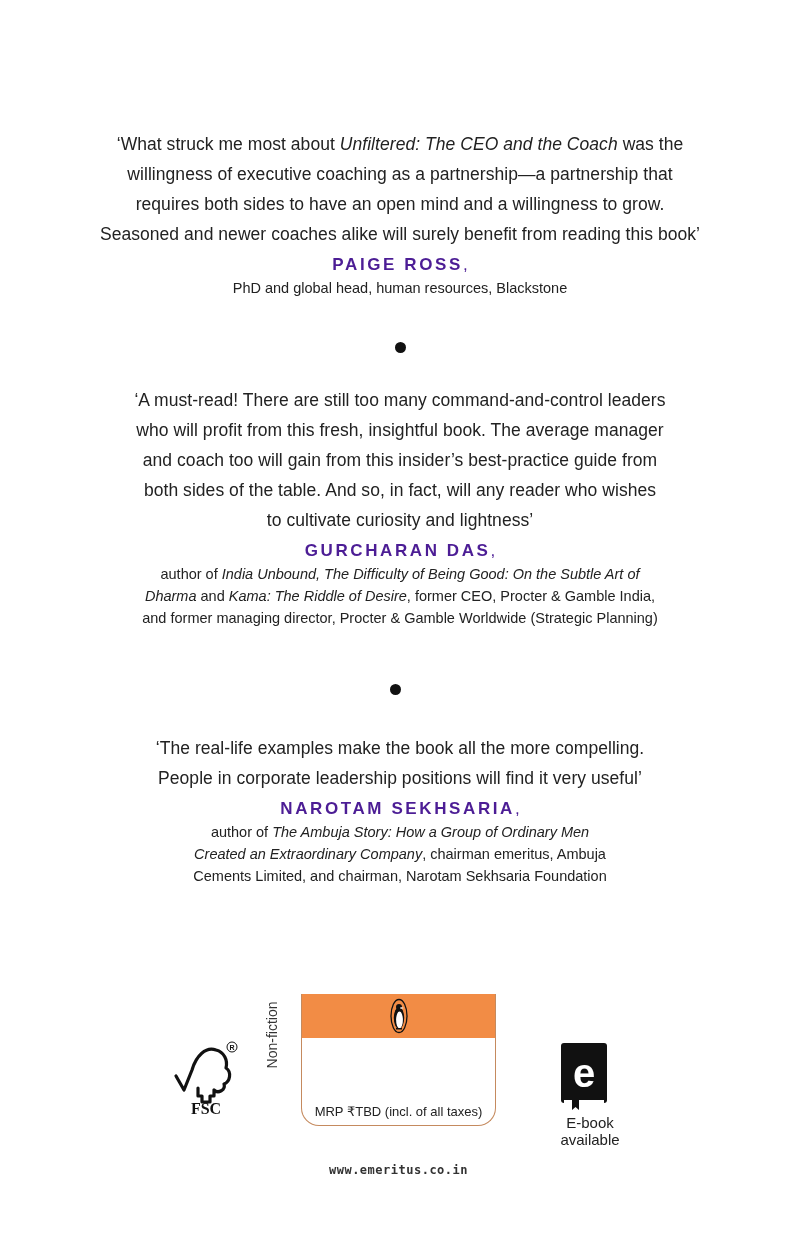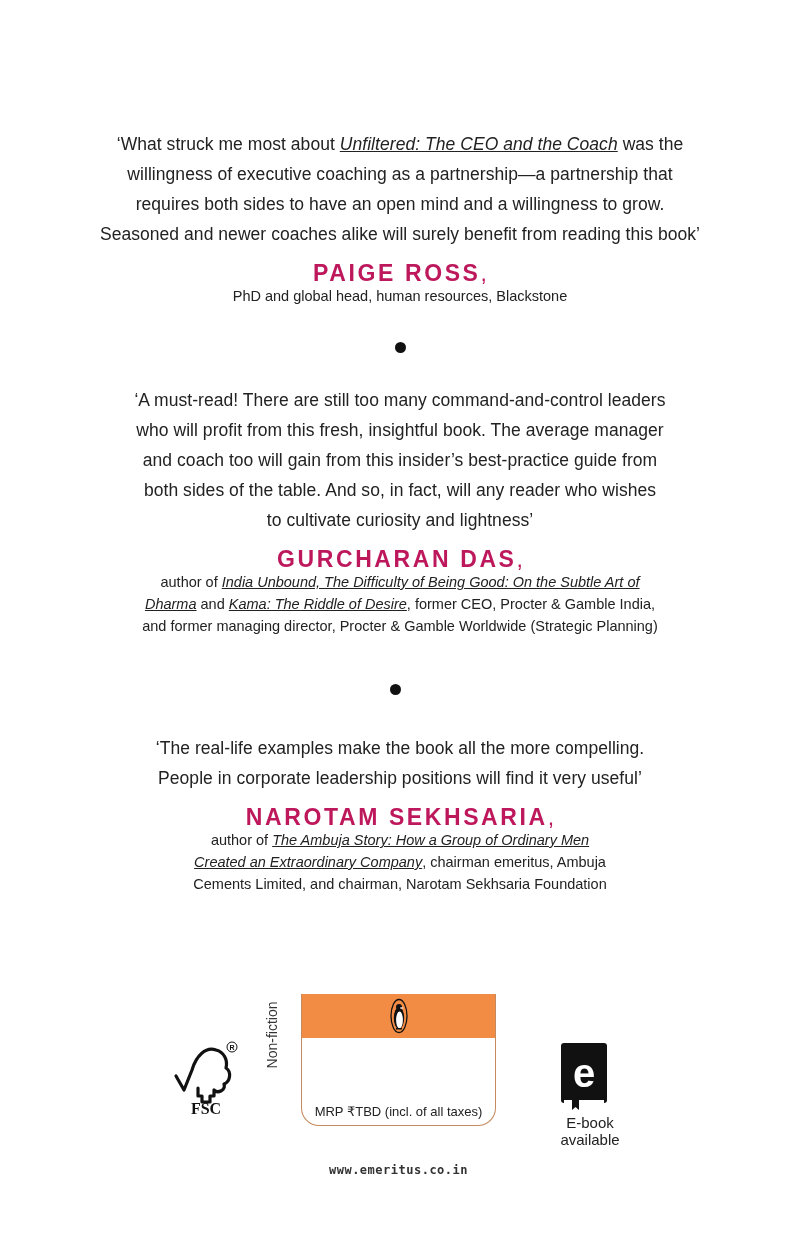--- a/index.html
+++ b/index.html
@@ -1,20 +1,20 @@
 <!DOCTYPE html>
 <html><head>
 <meta charset="utf-8">
 <style>
   html, body { margin: 0; padding: 0; background: #ffffff; }
   body { width: 800px; height: 1235px; position: relative; overflow: hidden; font-family: "Liberation Sans", "DejaVu Sans", sans-serif; color: #1a1a1a; }
   .blurb { position: absolute; left: 0; width: 800px; text-align: center; }
   .quote { font-size: 17.5px; line-height: 30px; color: #222; letter-spacing: 0.05px; }
-  .quote em, .cred em { font-style: italic; text-decoration: underline; }
-  .name { font-weight: bold; font-size: 23px; letter-spacing: 2.6px; color: #be185d; margin-top: 12px; line-height: 24px; }
+  .quote em, .cred em { font-style: italic; }
+  .name { font-weight: bold; font-size: 17px; letter-spacing: 2.6px; color: #4c1d95; margin-top: 4px; line-height: 24px; }
   .name .comma { letter-spacing: 0; font-weight: normal; }
   .cred { font-size: 14.5px; line-height: 22px; color: #222; }
   .bullet { position: absolute; width: 11px; height: 11px; border-radius: 50%; background: #111; }
   .fsc { position: absolute; left: 172px; top: 1040px; width: 70px; height: 76px; }
   .price-box { position: absolute; left: 301px; top: 994px; width: 195px; height: 132px; border: 1.5px solid #c58a5e; border-top: none; border-radius: 0 0 18px 18px; box-sizing: border-box; background: #fff; }
   .price-band { position: absolute; left: 0; top: 0; width: 100%; height: 44px; background: #f28c45; }
   .penguin { position: absolute; left: 88px; top: 4px; width: 18px; height: 36px; }
   .mrp { position: absolute; left: 0; width: 100%; bottom: 6px; text-align: center; font-size: 13px; color: #222; }
   .nonfiction { position: absolute; left: 262px; top: 1080px; width: 90px; height: 20px; transform-origin: 0 0; transform: rotate(-90deg); font-size: 14px; color: #333; text-align: center; line-height: 20px; }
   .url { position: absolute; left: 301px; width: 195px; top: 1163px; text-align: center; font-family: "DejaVu Sans Mono", "Liberation Mono", monospace; font-size: 12px; font-weight: bold; color: #333; letter-spacing: 0.5px; }

